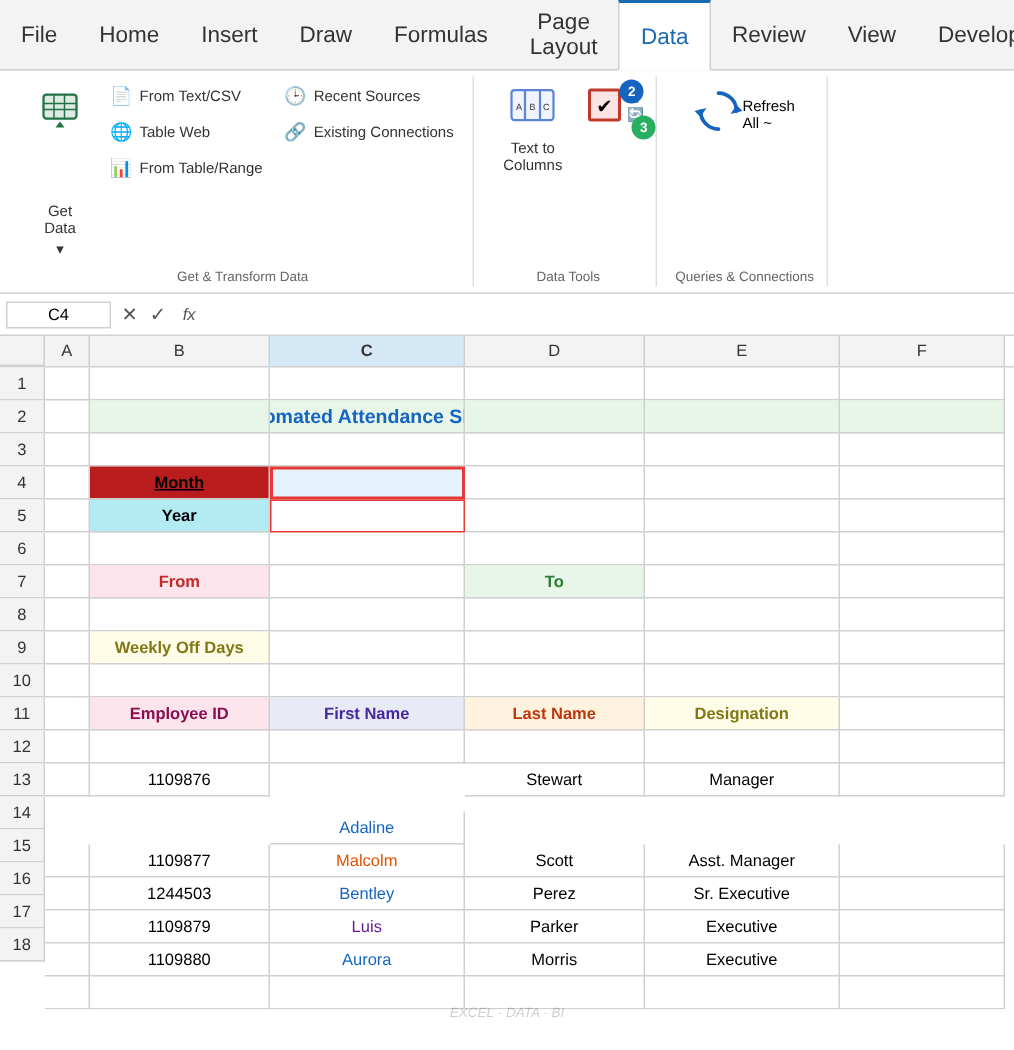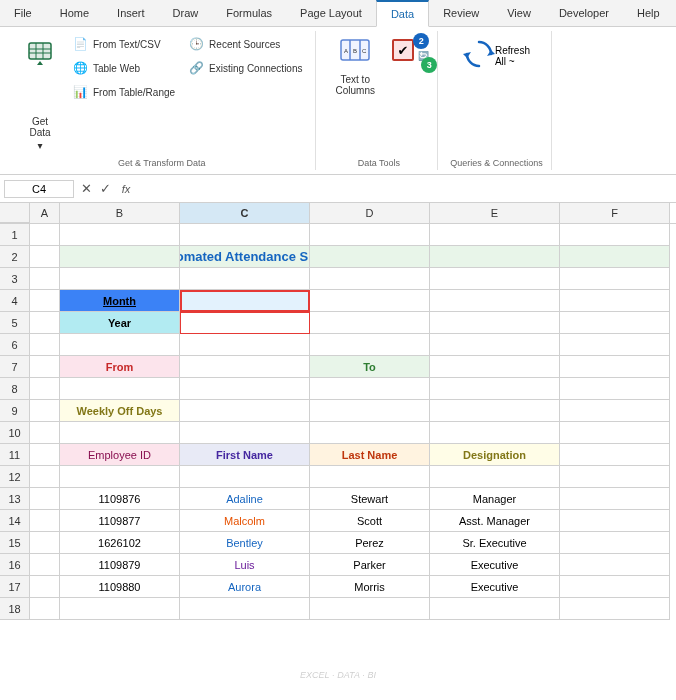--- a/index.html
+++ b/index.html
@@ -3,21 +3,21 @@
   <meta charset="utf-8">
   <style>
     * { box-sizing: border-box; margin: 0; padding: 0; }
     body { font-family: 'Segoe UI', Arial, sans-serif; font-size: 12px; background: #fff; overflow: hidden; }
 
     
     .ribbon { background: #fff; border-bottom: 1px solid #d0d0d0; }
     .ribbon-tabs { display: flex; background: #f3f3f3; border-bottom: 1px solid #d0d0d0; }
     .ribbon-tab {
       padding: 6px 14px;
-      font-size: 11px;
+      font-size: 15px;
       cursor: pointer;
       border: none;
       background: transparent;
       color: #333;
     }
     .ribbon-tab.active {
       background: #fff;
       color: #1a6bb0;
       border-top: 2px solid #1a6bb0;
       border-left: 1px solid #d0d0d0;
@@ -109,21 +109,21 @@
     
     .w-col-a { width: 30px; min-width: 30px; }
     .w-col-b { width: 120px; min-width: 120px; }
     .w-col-c { width: 130px; min-width: 130px; }
     .w-col-d { width: 120px; min-width: 120px; }
     .w-col-e { width: 130px; min-width: 130px; }
     .w-col-f { width: 110px; min-width: 110px; }
 
     
     .bg-header-green { background: #e8f5e9; }
-    .bg-light-yellow { background: #3b82f6; text-decoration: underline; }
+    .bg-light-yellow { background: #b91c1c; text-decoration: underline; }
     .bg-cyan { background: #b2ebf2; }
     .bg-pink { background: #fce4ec; }
     .bg-purple { background: #e8eaf6; }
     .bg-light-green { background: #e8f5e9; }
     .bg-light-orange { background: #fff3e0; }
     .bg-selected { background: #e3f2fd; }
 
     
     .tc-blue { color: #1565c0; font-weight: bold; }
 
@@ -406,21 +406,21 @@
         <div class="cell w-col-a"></div>
         <div class="cell w-col-b"></div>
         <div class="cell w-col-c"></div>
         <div class="cell w-col-d"></div>
         <div class="cell w-col-e"></div>
         <div class="cell w-col-f"></div>
       </div>
 
       <div class="grid-row">
         <div class="cell w-col-a"></div>
-        <div class="cell w-col-b bg-pink" style="font-weight:normal; color:#880e4f;">
+        <div class="cell w-col-b bg-pink" style="font-weight:bold; color:#880e4f;">
           <span>Employee ID</span>
         </div>
         <div class="cell w-col-c bg-purple" style="font-weight:bold; color:#4527a0;">
           <span>First Name</span>
         </div>
         <div class="cell w-col-d bg-light-orange" style="font-weight:bold; color:#bf360c;">
           <span>Last Name</span>
         </div>
         <div class="cell w-col-e" style="background:#fffde7; font-weight:bold; color:#827717;">
           <span>Designation</span>
@@ -435,21 +435,21 @@
         <div class="cell w-col-d"></div>
         <div class="cell w-col-e"></div>
         <div class="cell w-col-f"></div>
       </div>
 
       <div class="grid-row">
         <div class="cell w-col-a"></div>
         <div class="cell w-col-b">
           <span>1109876</span>
         </div>
-        <div class="cell w-col-c" style="color:#1565c0;">
+        <div class="cell w-col-c" style="color:#1565c0;margin-top:32px;">
           <span>Adaline</span>
         </div>
         <div class="cell w-col-d">
           <span>Stewart</span>
         </div>
         <div class="cell w-col-e">
           <span>Manager</span>
         </div>
         <div class="cell w-col-f"></div>
       </div>
@@ -467,21 +467,21 @@
         </div>
         <div class="cell w-col-e">
           <span>Asst. Manager</span>
         </div>
         <div class="cell w-col-f"></div>
       </div>
 
       <div class="grid-row">
         <div class="cell w-col-a"></div>
         <div class="cell w-col-b">
-          <span>1626102</span>
+          <span>1244503</span>
         </div>
         <div class="cell w-col-c" style="color:#1565c0;">
           <span>Bentley</span>
         </div>
         <div class="cell w-col-d">
           <span>Perez</span>
         </div>
         <div class="cell w-col-e">
           <span>Sr. Executive</span>
         </div>

